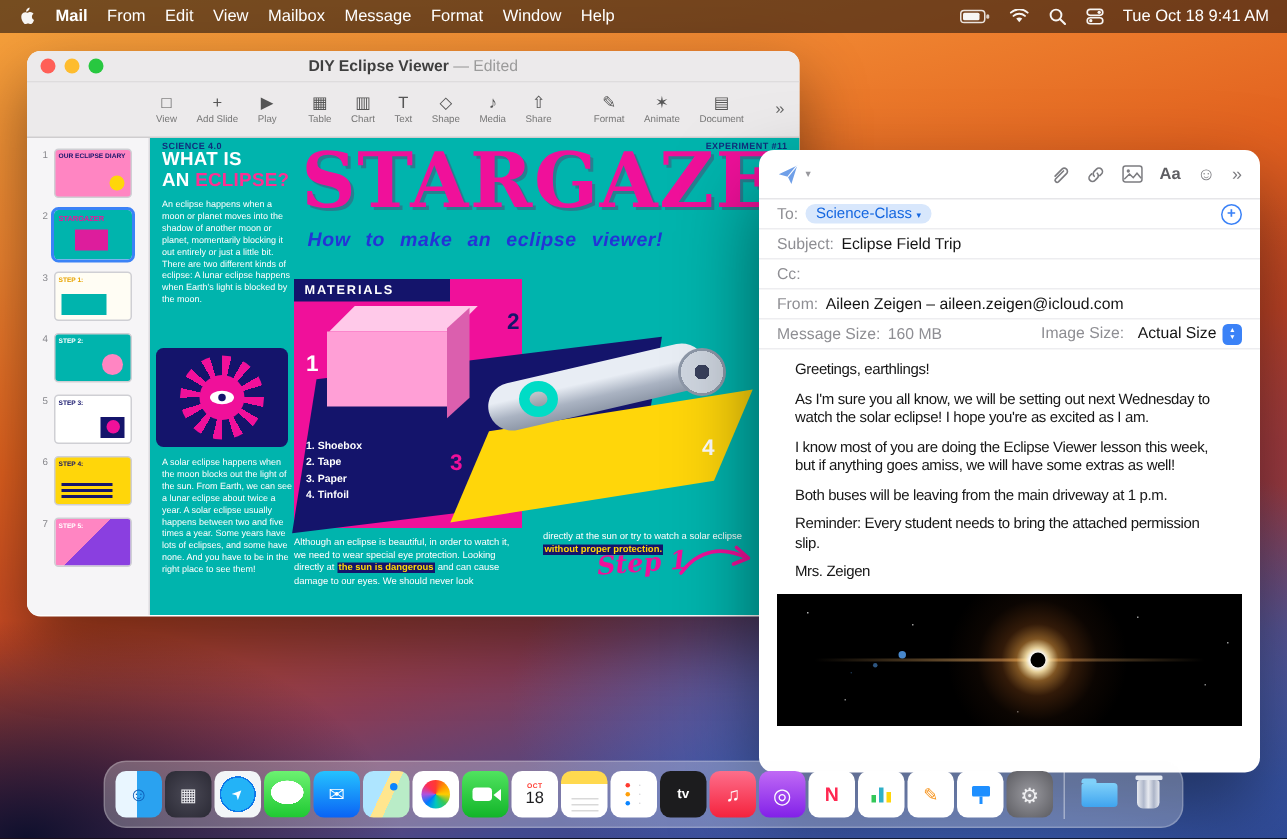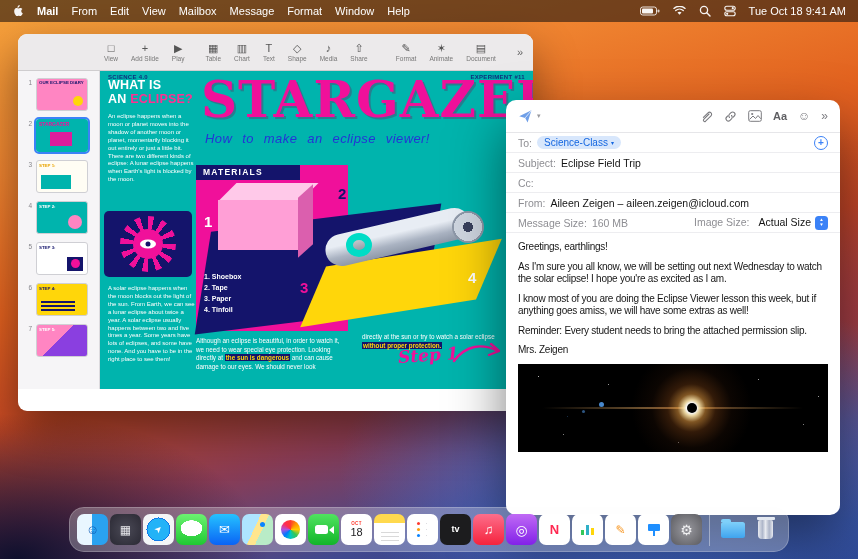--- a/index.html
+++ b/index.html
@@ -67,21 +67,21 @@
   .sp1{top:42px}.sp2{top:214px}
   .sun{position:absolute;left:4px;top:140px;width:88px;height:66px;background:#14146b;border-radius:5px}
   .rays{position:absolute;left:50%;top:50%;width:56px;height:56px;transform:translate(-50%,-50%);border-radius:50%;
     background:repeating-conic-gradient(#f0109a 0 13deg,transparent 13deg 30deg)}
   .score{position:absolute;left:50%;top:50%;width:30px;height:30px;transform:translate(-50%,-50%);border-radius:50%;background:#f0109a}
   .eye{position:absolute;left:50%;top:50%;width:16px;height:9px;transform:translate(-50%,-50%);border-radius:50%;background:#fff}
   .pupil{position:absolute;left:50%;top:50%;width:5px;height:5px;transform:translate(-50%,-50%);border-radius:50%;background:#14146b}
   .slide-title{position:absolute;left:101px;top:0;font-family:"DejaVu Serif","Liberation Serif",serif;font-weight:700;
     font-size:50px;line-height:56px;color:#f0109a;letter-spacing:1px;white-space:nowrap;transform:scaleY(1.02);
     transform-origin:0 0;text-shadow:2px 2px 0 rgba(130,5,80,.3)}
-  .slide-sub{position:absolute;left:105px;top:60px;font-size:13px;font-style:italic;font-weight:400;color:#2334d6;
+  .slide-sub{position:absolute;left:105px;top:60px;font-size:13px;font-style:italic;font-weight:700;color:#2334d6;
     letter-spacing:.4px;word-spacing:6px;white-space:nowrap}
   .mat{position:absolute;left:96px;top:94px;width:152px;height:166px;background:#f0109a}
   .mat-hd{position:absolute;left:0;top:0;width:104px;height:15px;background:#14146b;color:#fff;font-size:8.5px;
     font-weight:700;letter-spacing:1.2px;line-height:15px;padding-left:7px}
   .floor{position:absolute;left:102px;top:148px;width:232px;height:100px;background:#14146b;transform:rotate(-7deg) skewX(-16deg)}
   .sheet{position:absolute;left:212px;top:184px;width:178px;height:56px;background:#ffd60a;transform:rotate(-9deg) skewX(-32deg)}
   .bx-top{position:absolute;left:128px;top:112px;width:82px;height:17px;background:#ffc9e9;transform:skewX(-45deg)}
   .bx-side{position:absolute;left:198px;top:120px;width:15px;height:60px;background:#db5fae;transform:skewY(-42deg)}
   .bx-front{position:absolute;left:118px;top:129px;width:80px;height:50px;background:#ff9fd6}
   .roll{position:absolute;left:224px;top:150px;width:148px;height:32px;border-radius:16px;
@@ -116,21 +116,21 @@
   .fvalue{color:#141414;white-space:nowrap}
   .gray{color:#8e8e93}
   .token{display:inline-flex;align-items:center;gap:3px;background:#d8e7fc;color:#1567e0;border-radius:9px;
     padding:1px 7px;font-size:10px;font-weight:500}
   .token .tchev{font-size:6px}
   .plus{margin-left:auto;width:14px;height:14px;border:1.3px solid #3b82f7;border-radius:50%;color:#3b82f7;
     font-size:10px;line-height:11px;text-align:center;font-weight:600}
   .sizer-right{margin-left:auto;display:flex;gap:4px}
   .stepper{width:13px;height:14px;background:#3b82f7;border-radius:3.5px;color:#fff;display:flex;flex-direction:column;
     align-items:center;justify-content:center;line-height:4.5px;font-size:4.5px}
-  .m-body{padding:8px 12px 0;font-size:10px;line-height:1.25;color:#161616;letter-spacing:-.25px}
+  .m-body{padding:8px 24px 0;font-size:10px;line-height:1.25;color:#161616;letter-spacing:-.25px}
   .m-body p{margin:0 0 7px}
   .m-body p.tight{margin-bottom:0}
   .attach{position:relative;margin:3px 12px 12px;height:88px;background:#000;overflow:hidden}
   .ecl-glow{position:absolute;inset:0;background:radial-gradient(circle at 56% 50%,rgba(255,255,255,.98) 0 5px,
     rgba(255,230,170,.9) 8px,rgba(255,170,70,.5) 14px,rgba(230,120,40,.22) 24px,rgba(150,70,25,.08) 40px,transparent 60px)}
   .ecl-streak{position:absolute;left:8%;right:8%;top:calc(50% - 1px);height:2px;
     background:linear-gradient(90deg,transparent,rgba(255,190,110,.45) 40% 60%,transparent)}
   .ecl-moon{position:absolute;left:calc(56% - 5px);top:calc(50% - 5px);width:10px;height:10px;border-radius:50%;background:#000}
   .flare{position:absolute;left:26%;top:44%;width:5px;height:5px;border-radius:50%;background:rgba(90,170,255,.8);
     box-shadow:-18px 7px 0 -1px rgba(90,170,255,.5),-34px 12px 0 -2px rgba(90,170,255,.35)}
@@ -242,20 +242,28 @@
             </g>
             <circle cx="8.8" cy="3.2" r="1.1" fill="#fff"></circle>
             <circle cx="3.2" cy="8.8" r="1.1" fill="#fff"></circle>
           </svg>
       </span>
       <span class="mi">Tue Oct 18 9:41 AM</span>
     </span>
   </div>
 
   <section class="kn">
+    <div class="kn-tbar">
+      <div class="lights">
+        <span class="light l-close"></span>
+        <span class="light l-min"></span>
+        <span class="light l-zoom"></span>
+      </div>
+      <div class="kn-title"><span>DIY Eclipse Viewer</span><span class="suffix"> — Edited</span></div>
+    </div>
     <div class="kn-toolbar">
       <div class="tbi">
           <span class="tbg">□</span>
           <span class="tbl">View</span>
         </div>
       <div class="tbi">
           <span class="tbg">+</span>
           <span class="tbl">Add Slide</span>
         </div>
       <div class="tbi">
@@ -455,20 +463,21 @@
         <span class="stepper">
             <span>▲</span>
             <span>▼</span>
           </span>
       </span>
     </div>
     <div class="m-body">
       <p>Greetings, earthlings!</p>
       <p>As I'm sure you all know, we will be setting out next Wednesday to watch the solar eclipse! I hope you're as excited as I am.</p>
       <p>I know most of you are doing the Eclipse Viewer lesson this week, but if anything goes amiss, we will have some extras as well!</p>
+      <p>Both buses will be leaving from the main driveway at 1 p.m.</p>
       <p>Reminder: Every student needs to bring the attached permission slip.</p>
       <p>Mrs. Zeigen</p>
     </div>
     <div class="attach">
       <span class="stars"></span>
       <span class="ecl-streak"></span>
       <span class="ecl-glow"></span>
       <span class="ecl-moon"></span>
       <span class="flare"></span>
     </div>

